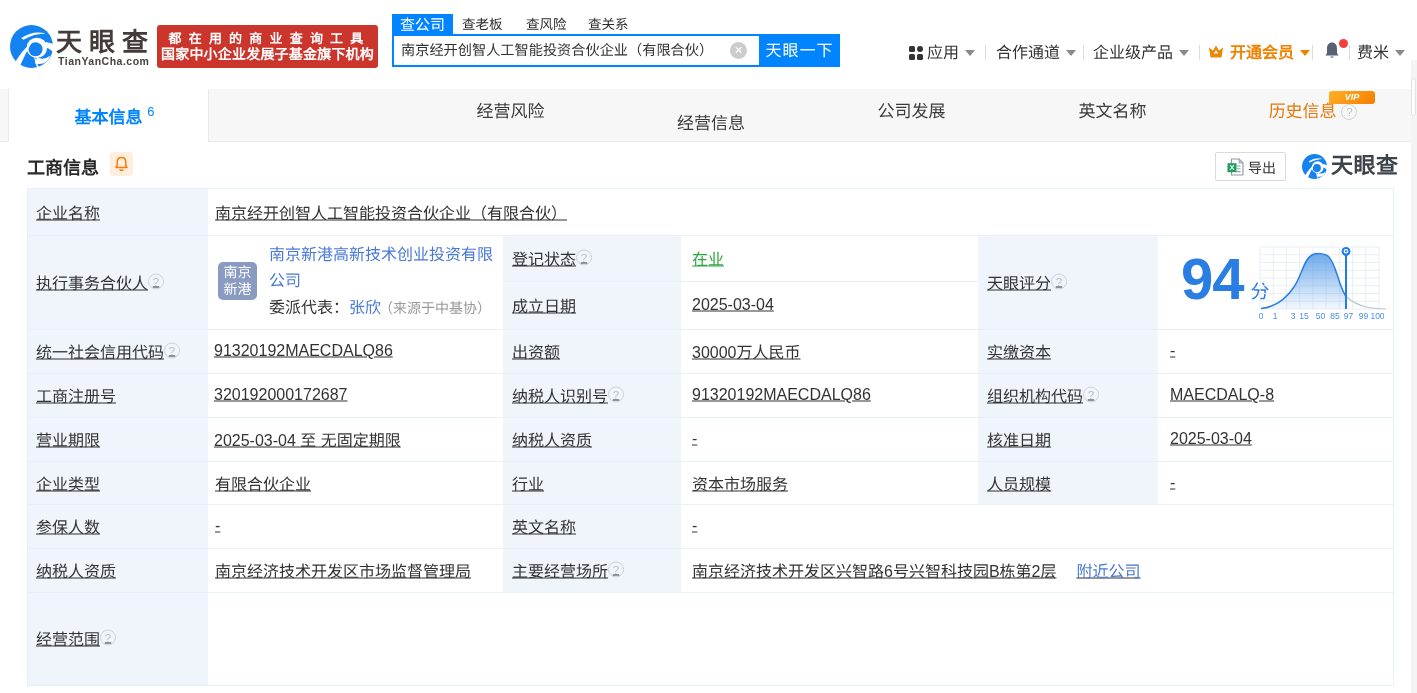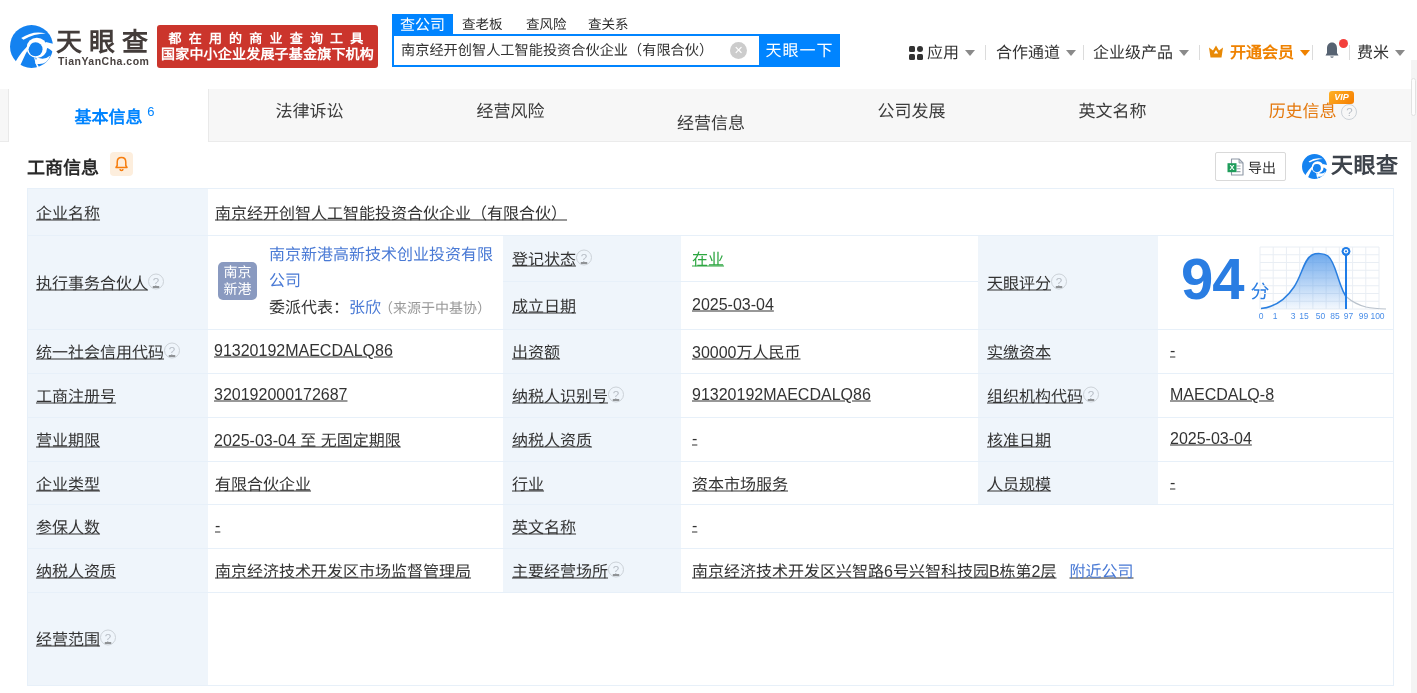--- a/index.html
+++ b/index.html
@@ -25,21 +25,21 @@
 .caret { display:inline-block; width:0; height:0; border-left:5px solid transparent; border-right:5px solid transparent; border-top:6px solid #8a8a8a; margin-left:6px; vertical-align:2px; }
 .nsep { position:absolute; top:45px; width:1px; height:15px; background:#dcdcdc; }
 
 
 #tabbar { position:absolute; left:0; top:89px; width:1411px; height:53px; background:#f7f7f7; border-bottom:1px solid #ebebeb; }
 .tab { position:absolute; top:0; height:53px; line-height:45px; text-align:center; font-size:17px; color:#3b3b3b; }
 #tabActive { position:absolute; left:8px; top:89px; width:201px; height:53px; background:#fff; border-left:1px solid #e9e9e9; border-right:1px solid #e9e9e9; text-align:center; line-height:45px; font-size:17px; font-weight:700; color:#0084ff;padding-left:12px; }
 #tabActive sup { font-size:13px; font-weight:400; color:#0084ff; }
 #histTab { color:#e4780c; }
 .qm { display:inline-block; width:16px; height:16px; border:1px solid #ccd2d8; border-radius:50%; color:#b7bdc5; font-size:11.5px; line-height:15px; text-align:center; vertical-align:1px; background:transparent; font-weight:400; }
-#vip { position:absolute; left:1329px; top:91px; width:25px; height:13px; border-radius:3px 3px 3px 0; background:linear-gradient(135deg,#ffb125,#f57d00); color:#fff; font-size:9px; font-weight:700; font-style:italic; text-align:center; line-height:13px; }
+#vip { position:absolute; left:1329px; top:91px; width:46px; height:13px; border-radius:3px 3px 3px 0; background:linear-gradient(135deg,#ffb125,#f57d00); color:#fff; font-size:9px; font-weight:700; font-style:italic; text-align:center; line-height:13px; }
 
 
 #secTitle { position:absolute; left:27px; top:153px; font-size:18px; font-weight:700; color:#2a2a2a; }
 #bellBox { position:absolute; left:110px; top:152px; width:23px; height:24px; background:#fdeedd; border-radius:4px; }
 #exportBtn { position:absolute; left:1215px; top:152px; width:71px; height:29px; border:1px solid #d9d9d9; border-radius:2px; background:#fff; font-size:14px; color:#333; }
 #exportBtn span { position:absolute; left:32px; top:4px; }
 #wmTxt { position:absolute; left:1331px; top:155px; font-size:22px; line-height:1; font-weight:700; color:#3d434b; letter-spacing:0.5px; }
 
 
 #tbl { position:absolute; left:27px; top:188px; width:1367px; height:498px; border:1px solid #e7f0f9; }
@@ -100,21 +100,20 @@
     <path d="M8 3.5 C4.8 3.5 3 6 3 9.5 L3 14 L1.5 16.5 L14.5 16.5 L13 14 L13 9.5 C13 6 11.2 3.5 8 3.5 Z" fill="#576372"></path>
     <path d="M6.2 17.5 a1.9 1.9 0 0 0 3.6 0 Z" fill="#576372"></path>
     <circle cx="19.5" cy="4.5" r="4.5" fill="#f3403c"></circle>
   </svg>
   <div class="nsep" style="left:1349px"></div>
   <div class="nav" style="left:1357px">费米<span class="caret"></span></div>
 </div>
 
 <div id="tabbar"></div>
 <div id="tabActive">基本信息 <sup>6</sup></div>
-<div class="tab" style="left:209px;width:201px;top:89px">法律诉讼</div>
 <div class="tab" style="left:410px;width:201px;top:89px">经营风险</div>
 <div class="tab" style="left:611px;width:200px;top:101px">经营信息</div>
 <div class="tab" style="left:811px;width:201px;top:89px">公司发展</div>
 <div class="tab" style="left:1012px;width:201px;top:89px">英文名称</div>
 <div class="tab" style="left:1213px;width:200px;top:89px" id="histTab">历史信息 <span class="qm">?</span></div>
 <div id="vip">VIP</div>
 
 <div id="secTitle">工商信息</div>
 <div id="bellBox">
   <svg style="position:absolute;left:4px;top:4px" width="15" height="16" viewBox="0 0 15 16">
@@ -258,21 +257,21 @@
     <div class="cc" style="left:484px">英文名称</div>
     <div class="cc" style="left:664px">-</div>
   </div>
 
   <div class="row" style="top:359px;height:45px">
     <div class="lblbg" style="left:0;width:180px"></div>
     <div class="lblbg" style="left:475px;width:178px"></div>
     <div class="cc" style="left:8px">纳税人资质</div>
     <div class="cc" style="left:187px">南京经济技术开发区市场监督管理局</div>
     <div class="cc" style="left:484px">主要经营场所 <span class="qm">?</span></div>
-    <div class="cc" style="left:664px">南京经济技术开发区兴智路6号兴智科技园B栋第2层 <span class="lnk" style="margin-left:13px">附近公司</span></div>
+    <div class="cc" style="left:664px">南京经济技术开发区兴智路6号兴智科技园B栋第2层 <span class="lnk" style="margin-left:20px">附近公司</span></div>
   </div>
 
   <div class="row" style="top:403px;height:93px">
     <div class="lblbg" style="left:0;width:180px"></div>
     <div class="cc" style="left:8px">经营范围 <span class="qm">?</span></div>
   </div>
 </div>
 
 <div class="abs" style="left:1411px;top:60px;width:6px;height:633px;background:#f4f4f4"></div>
 <div class="abs" style="left:1411px;top:78px;width:5px;height:38px;background:#fdfdfd;border:1px solid #e2e2e2;border-radius:3px"></div>

